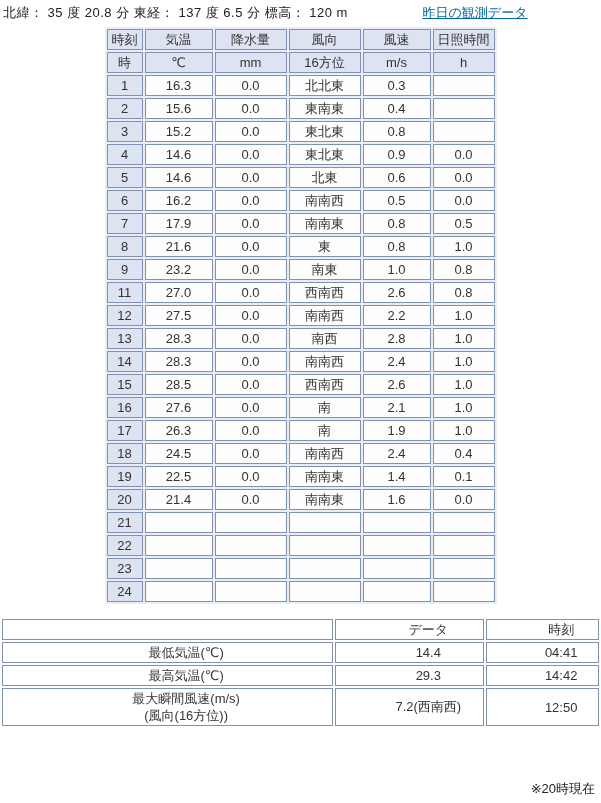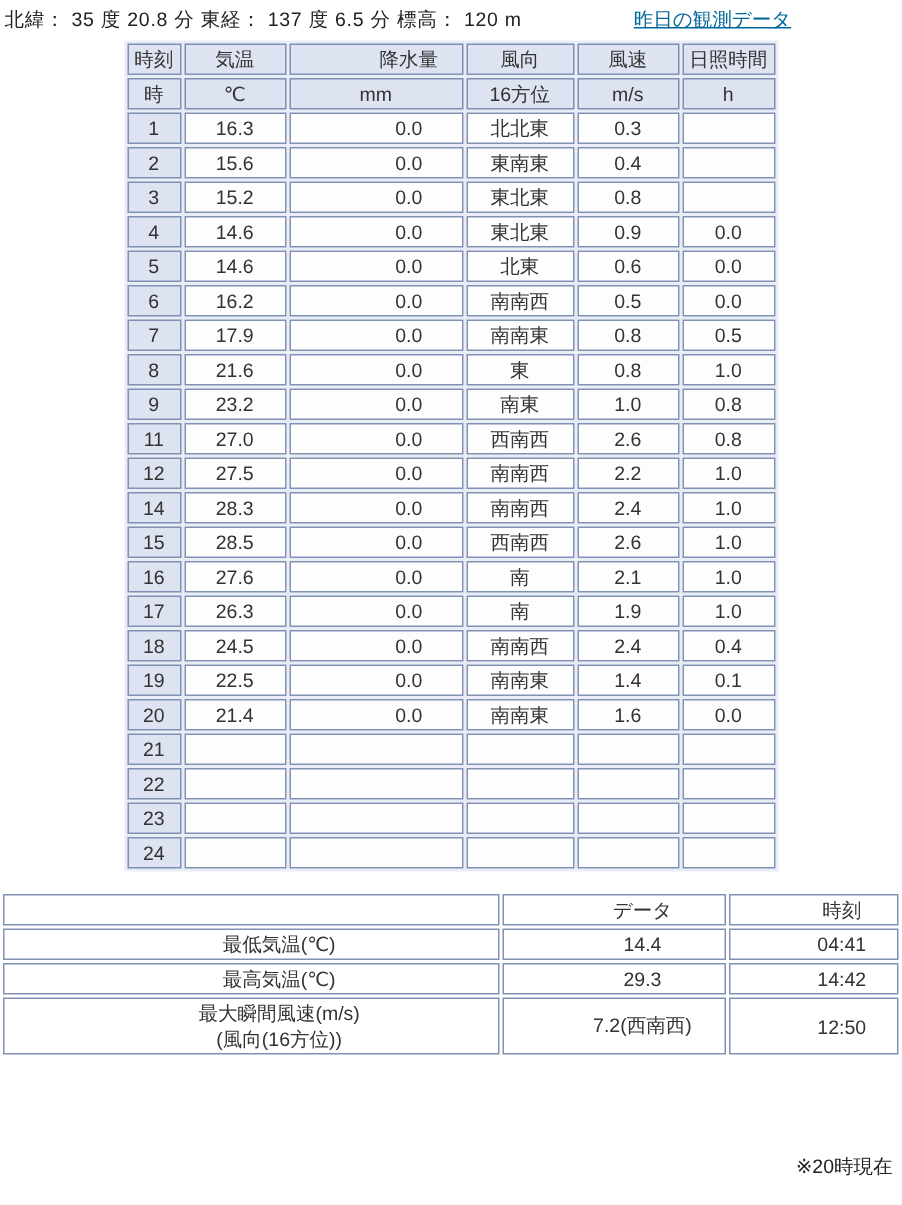--- a/index.html
+++ b/index.html
@@ -42,21 +42,21 @@
     font-size: 13px;
     color: #333;
     overflow: hidden;
     white-space: nowrap;
   }
   table.obs th { background: #dde3f1; }
   table.obs td { background: #fdfdfe; }
   table.obs td.c0 { background: #dde3f1; }
   .w0 { width: 34px; }
   .w1 { width: 66px; }
-  .w2 { width: 70px; padding-left: 44px; }
+  .w2 { width: 70px; }
   .w3 { width: 70px; }
   .w4 { width: 66px; }
   .w5 { width: 60px; }
 
   table.summary {
     border-collapse: separate;
     border-spacing: 2px;
     background: #ffffff;
     margin: 13px auto 0 auto;
     table-layout: fixed;
@@ -73,21 +73,21 @@
     padding-left: 37px;
   }
   .s0 { width: 320px; }
   .s1 { width: 118px; }
   .s2 { width: 78px; }
   table.summary td.multiline { height: 36px; line-height: 17px; }
 
   .footnote {
     position: absolute;
     right: 6px;
-    bottom: 16px;
+    bottom: 5px;
     font-size: 13px;
     color: #222;
   }
 </style>
 </head>
 <body>
 
 <div class="page">
 
   <div class="topbar">
@@ -198,20 +198,28 @@
         </tr>
         <tr>
           <td class="c0 w0">12</td>
           <td class="c1 w1">27.5</td>
           <td class="c2 w2">0.0</td>
           <td class="c3 w3">南南西</td>
           <td class="c4 w4">2.2</td>
           <td class="c5 w5">1.0</td>
         </tr>
         <tr>
+          <td class="c0 w0">13</td>
+          <td class="c1 w1">28.3</td>
+          <td class="c2 w2">0.0</td>
+          <td class="c3 w3">南西</td>
+          <td class="c4 w4">2.8</td>
+          <td class="c5 w5">1.0</td>
+        </tr>
+        <tr>
           <td class="c0 w0">14</td>
           <td class="c1 w1">28.3</td>
           <td class="c2 w2">0.0</td>
           <td class="c3 w3">南南西</td>
           <td class="c4 w4">2.4</td>
           <td class="c5 w5">1.0</td>
         </tr>
         <tr>
           <td class="c0 w0">15</td>
           <td class="c1 w1">28.5</td>

